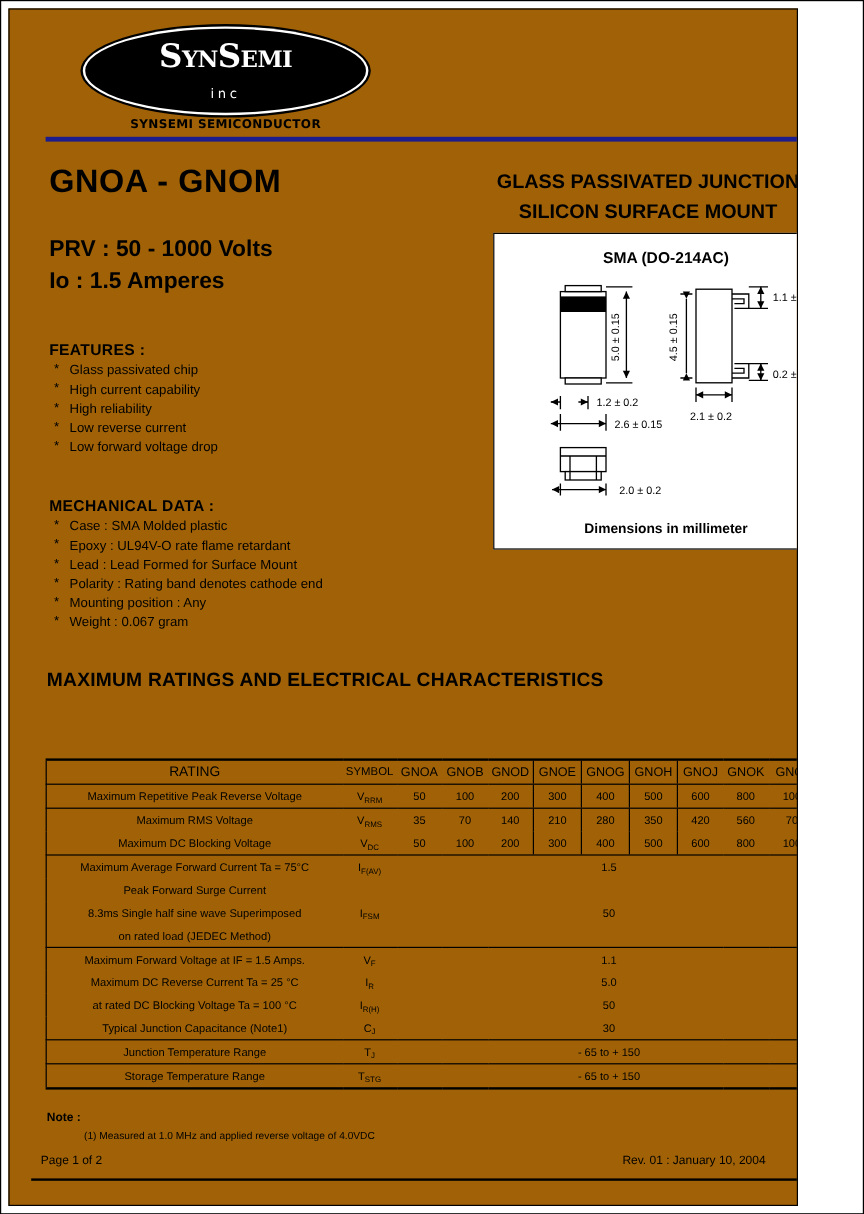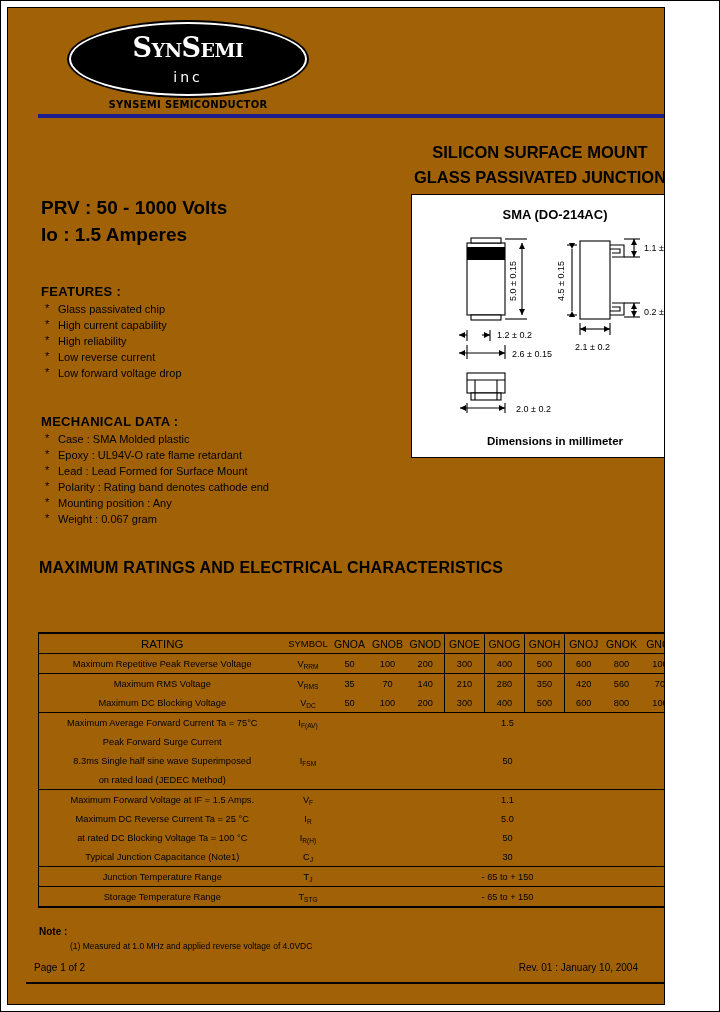--- a/index.html
+++ b/index.html
@@ -60,21 +60,21 @@
     font-size: 27px;
     font-weight: bold;
     letter-spacing: -0.5px;
     font-variant: small-caps;
     line-height: 1;
   }
   .logo-sub-inc {
     position: absolute;
     left: 0; right: 0; bottom: 7px;
     color: #fff;
-    font-size: 14px;
+    font-size: 11px;
     letter-spacing: 3px;
     font-family: "DejaVu Sans", sans-serif;
   }
   .logo-caption {
     margin-top: 5px;
     font-size: 10px;
     font-weight: bold;
     letter-spacing: 0.3px;
     font-family: "DejaVu Sans", sans-serif;
   }
@@ -247,20 +247,21 @@
 
   <div class="logo-wrap">
     <div class="logo-ellipse">
       <div class="logo-text">SynSemi</div>
       <div class="logo-sub-inc">inc</div>
     </div>
     <div class="logo-caption">SYNSEMI SEMICONDUCTOR</div>
   </div>
   <div class="rule-blue"></div>
 
+  <div class="part-title">GNOA - GNOM</div>
   <div class="prv-line">
     <div>PRV : 50 - 1000 Volts</div>
     <div>Io : 1.5 Amperes</div>
   </div>
 
   <div id="features-block">
     <div class="sect-head">FEATURES :</div>
     <ul class="bullets">
       <li><span class="star">*</span><span>Glass passivated chip</span></li>
       <li><span class="star">*</span><span>High current capability</span></li>
@@ -276,22 +277,22 @@
       <li><span class="star">*</span><span>Case :  SMA Molded plastic</span></li>
       <li><span class="star">*</span><span>Epoxy : UL94V-O rate flame retardant</span></li>
       <li><span class="star">*</span><span>Lead : Lead Formed for Surface Mount</span></li>
       <li><span class="star">*</span><span>Polarity : Rating band denotes cathode end</span></li>
       <li><span class="star">*</span><span>Mounting  position : Any</span></li>
       <li><span class="star">*</span><span>Weight : 0.067 gram</span></li>
     </ul>
   </div>
 
   <div class="right-head">
+    <div>GLASS PASSIVATED JUNCTION</div>
     <div>SILICON SURFACE MOUNT</div>
-    <div>GLASS PASSIVATED JUNCTION</div>
   </div>
 
   <div class="pkg-box">
     <div class="pkg-title">SMA (DO-214AC)</div>
     <svg class="pkg-svg" width="286" height="210" viewBox="0 0 286 210">
       <g stroke="#000" fill="none" stroke-width="1.1">
 
         <rect x="55" y="20" width="38" height="72" fill="#fff"></rect>
         <rect x="59" y="15" width="30" height="5" fill="#fff"></rect>
         <rect x="59" y="92" width="30" height="5" fill="#fff"></rect>

